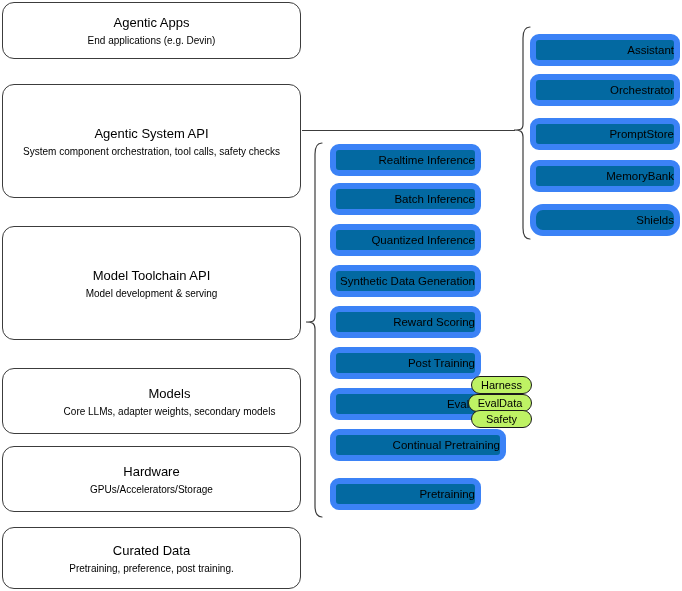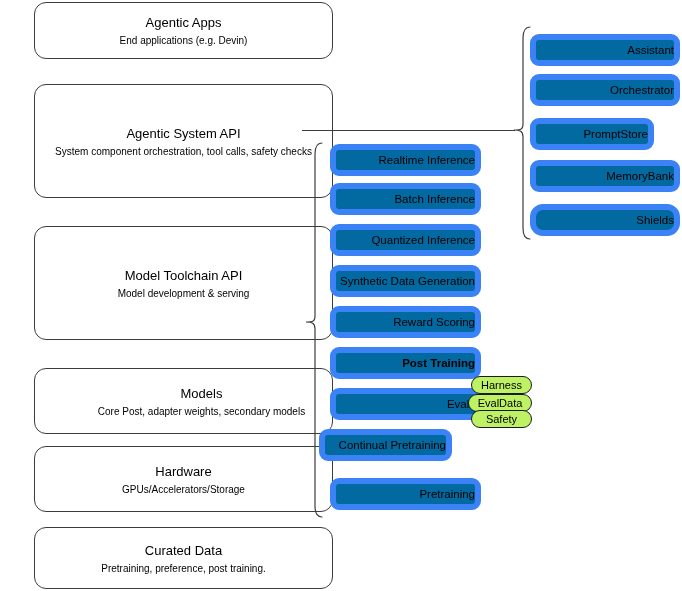--- a/index.html
+++ b/index.html
@@ -23,21 +23,20 @@
     position: absolute;
     box-sizing: border-box;
     border: 1px solid #3c3c3c;
     border-radius: 12px;
     background: #ffffff;
     display: flex;
     flex-direction: column;
     align-items: center;
     justify-content: center;
     text-align: center;
-    margin-left: 32px;
   }
   .layer-title {
     font-size: 13px;
     line-height: 17px;
     color: #000;
     white-space: nowrap;
   }
   .layer-sub {
     font-size: 10px;
     line-height: 13px;
@@ -104,21 +103,21 @@
     <div class="layer-sub">System component orchestration, tool calls, safety checks</div>
   </div>
 
   <div class="layer-box" style="left:2px; top:226px; width:299px; height:114px;">
     <div class="layer-title">Model Toolchain API</div>
     <div class="layer-sub">Model development &amp; serving</div>
   </div>
 
   <div class="layer-box" style="left:2px; top:368px; width:299px; height:66px;padding-left:36px;">
     <div class="layer-title">Models</div>
-    <div class="layer-sub">Core Post, adapter weights, secondary models</div>
+    <div class="layer-sub">Core LLMs, adapter weights, secondary models</div>
   </div>
 
   <div class="layer-box" style="left:2px; top:446px; width:299px; height:66px;">
     <div class="layer-title">Hardware</div>
     <div class="layer-sub">GPUs/Accelerators/Storage</div>
   </div>
 
   <div class="layer-box" style="left:2px; top:527px; width:299px; height:62px;">
     <div class="layer-title">Curated Data</div>
     <div class="layer-sub">Pretraining, preference, post training.</div>
@@ -146,27 +145,27 @@
   </div>
   <div class="item-box" style="left:330px; top:224px; width:151px; height:32px;">
     <span>Quantized Inference</span>
   </div>
   <div class="item-box" style="left:330px; top:265px; width:151px; height:32px;">
     <span>Synthetic Data Generation</span>
   </div>
   <div class="item-box" style="left:330px; top:306px; width:151px; height:32px;padding-left:25px;">
     <span>Reward Scoring</span>
   </div>
-  <div class="item-box" style="left:330px; top:347px; width:151px; height:32px;font-weight:bold;">
+  <div class="item-box" style="left:330px; top:347px; width:151px; height:32px;">
     <span>Post Training</span>
   </div>
   <div class="item-box" style="left:330px; top:388px; width:151px; height:32px;">
     <span>Evals</span>
   </div>
-  <div class="item-box" style="left:319px; top:429px; width:133px; height:32px;">
+  <div class="item-box" style="left:330px; top:429px; width:176px; height:32px;">
     <span>Continual Pretraining</span>
   </div>
   <div class="item-box" style="left:330px; top:469px; width:151px; height:32px;margin-top:9px;">
     <span>Pretraining</span>
   </div>
 
   <div class="pill" style="left:471px; top:376px; width:61px; height:18px;">
     <span>Harness</span>
   </div>
   <div class="pill" style="left:468px; top:394px; width:64px; height:18px;">
@@ -175,21 +174,21 @@
   <div class="pill" style="left:471px; top:410px; width:61px; height:18px;">
     <span>Safety</span>
   </div>
 
   <div class="item-box" style="left:530px; top:34px; width:150px; height:32px;">
     <span>Assistant</span>
   </div>
   <div class="item-box" style="left:530px; top:74px; width:150px; height:32px;">
     <span>Orchestrator</span>
   </div>
-  <div class="item-box" style="left:530px; top:118px; width:124px; height:32px;">
+  <div class="item-box" style="left:530px; top:118px; width:150px; height:32px;">
     <span>PromptStore</span>
   </div>
   <div class="item-box" style="left:530px; top:160px; width:150px; height:32px;">
     <span>MemoryBank</span>
   </div>
   <div class="item-box" style="left:530px; top:204px; width:150px; height:32px;border-radius:13px;">
     <span>Shields</span>
   </div>
 
 </div>

